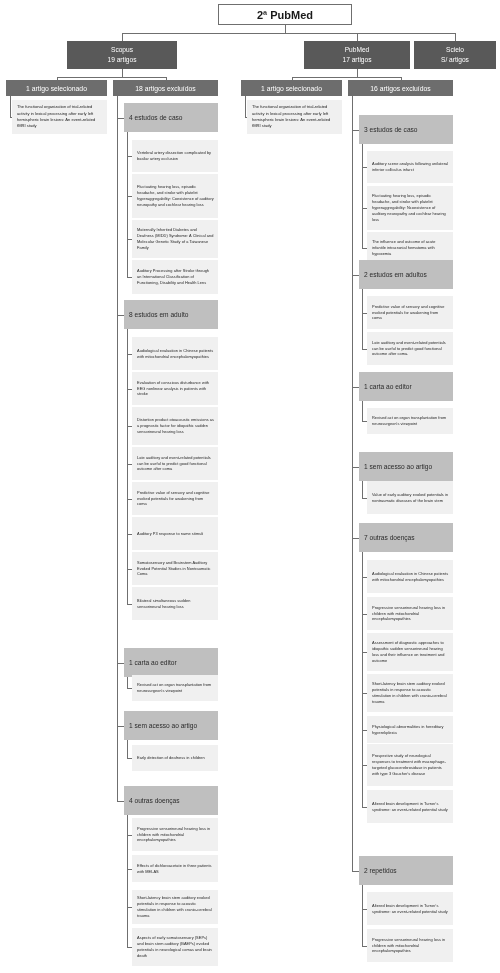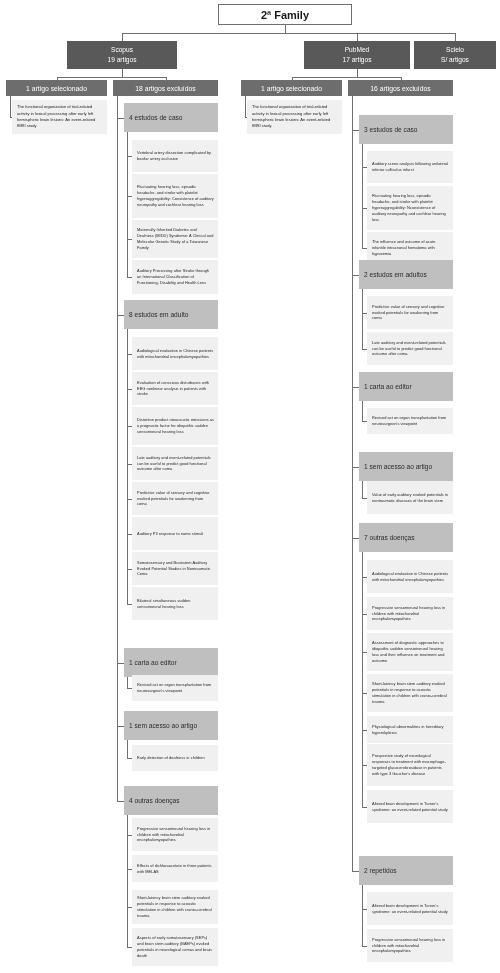--- a/index.html
+++ b/index.html
@@ -72,21 +72,21 @@
   
   .ln { position: absolute; background: #6f6f6f; }
   .lnh { height: 1px; }
   .lnv { width: 1px; }
 </style>
 </head>
 <body>
 
 <div id="root">
     <div class="box box-root" style="left: 218px; top: 4px; width: 134px; height: 21px;">
-      <span>2ª Family</span>
+      <span>2ª PubMed</span>
     </div>
     <div class="ln lnv" style="left: 285px; top: 25px; height: 8px;"></div>
     <div class="ln lnh" style="left: 122px; top: 33px; width: 333px;"></div>
     <div class="ln lnv" style="left: 122px; top: 33px; height: 8px;"></div>
     <div class="box box-src" style="left: 67px; top: 41px; width: 110px; height: 28px;">
       <div>Scopus</div>
       <div>19 artigos</div>
     </div>
     <div class="ln lnv" style="left: 357px; top: 33px; height: 8px;"></div>
     <div class="box box-src" style="left: 304px; top: 41px; width: 106px; height: 28px;">

